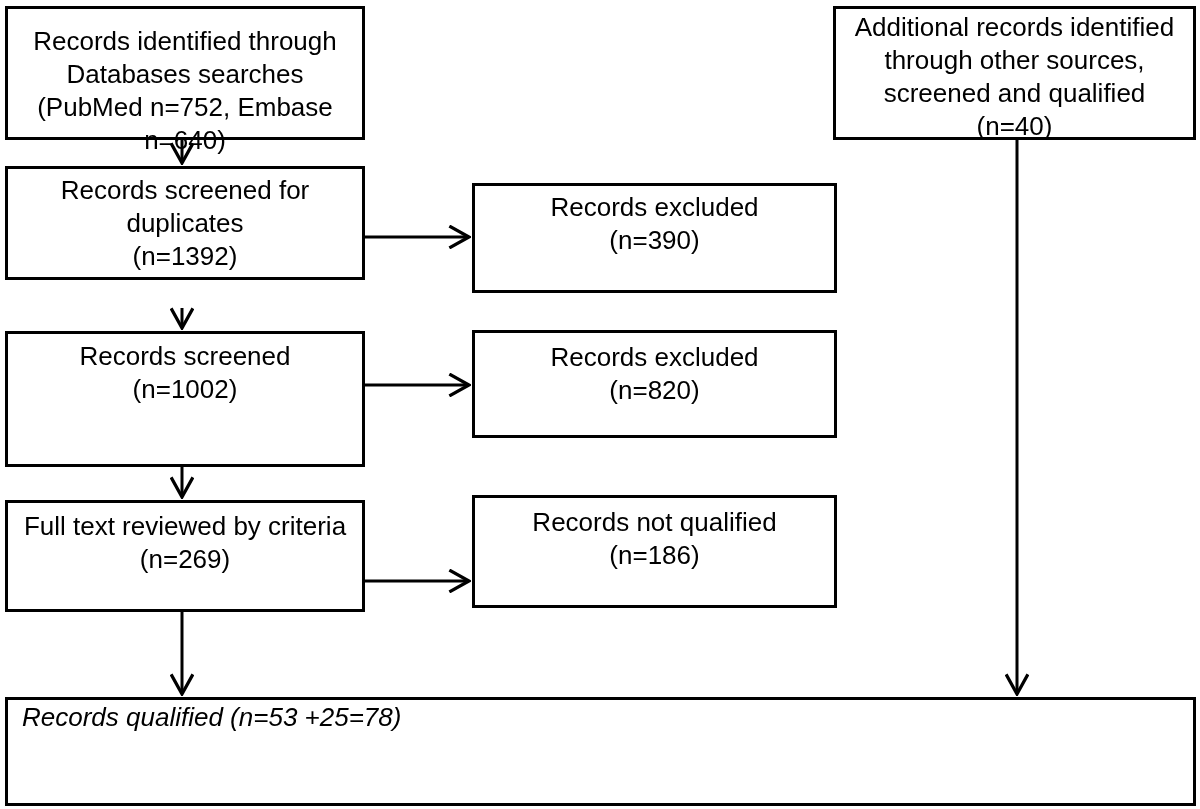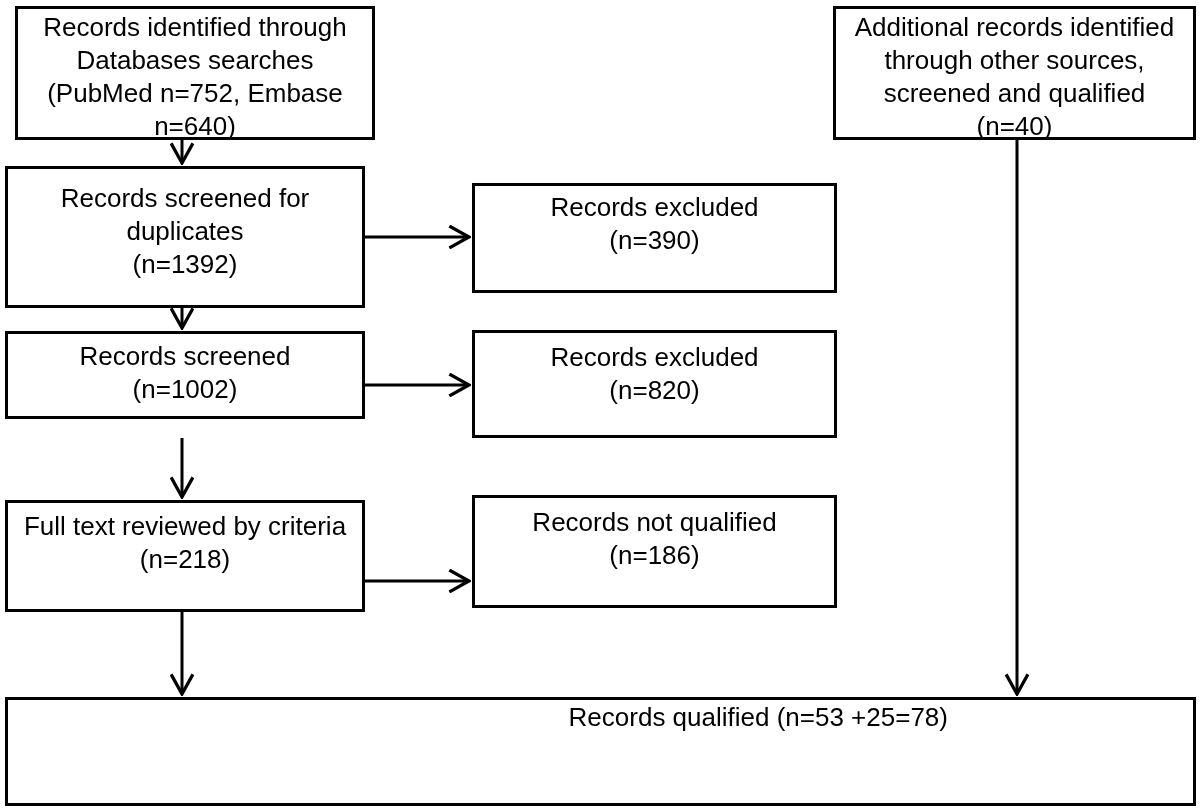--- a/index.html
+++ b/index.html
@@ -19,36 +19,37 @@
   .box {
     position: absolute;
     box-sizing: border-box;
     border: 3px solid #000000;
     background: #ffffff;
     text-align: center;
     font-size: 26px;
     line-height: 33px;
     white-space: pre-line;
   }
-  .box-identified        { left: 5px;   top: 6px;   width: 360px;  height: 134px; padding-top: 2px; margin-left: 10px; }
+  .box-identified        { left: 5px;   top: 6px;   width: 360px;  height: 134px; padding-top: 16px; }
   .box-additional        { left: 833px; top: 6px;   width: 363px;  height: 134px; padding-top: 2px; }
-  .box-dup-screen        { left: 5px;   top: 166px; width: 360px;  height: 142px; padding-top: 13px; }
+  .box-dup-screen        { left: 5px;   top: 166px; width: 360px;  height: 114px; padding-top: 5px; }
   .box-excluded-390      { left: 472px; top: 183px; width: 365px;  height: 110px; padding-top: 5px; }
-  .box-screened          { left: 5px;   top: 331px; width: 360px;  height: 88px; padding-top: 6px; }
+  .box-screened          { left: 5px;   top: 331px; width: 360px;  height: 136px; padding-top: 6px; }
   .box-excluded-820      { left: 472px; top: 330px; width: 365px;  height: 108px; padding-top: 8px; }
   .box-fulltext          { left: 5px;   top: 500px; width: 360px;  height: 112px; padding-top: 7px; }
   .box-not-qualified     { left: 472px; top: 495px; width: 365px;  height: 113px; padding-top: 8px; }
   .box-qualified         { left: 5px;   top: 697px; width: 1191px; height: 109px; padding-top: 0; }
   .box-qualified .inner-label {
     position: absolute;
-    left: 0;
+    left: 14px;
     top: 1px;
     width: 940px;
-    text-align: right;
+    text-align: left;
     white-space: pre-line;
+    font-style: italic;
   }
   #arrow-layer {
     position: absolute;
     left: 0;
     top: 0;
     width: 1200px;
     height: 809px;
     pointer-events: none;
   }
   #arrow-layer line {
@@ -94,21 +95,21 @@
   <div class="box box-excluded-390">Records excluded
 (n=390)</div>
 
   <div class="box box-screened">Records screened
 (n=1002)</div>
 
   <div class="box box-excluded-820">Records excluded
 (n=820)</div>
 
   <div class="box box-fulltext">Full text reviewed by criteria
-(n=218)</div>
+(n=269)</div>
 
   <div class="box box-not-qualified">Records not qualified
 (n=186)</div>
 
   <div class="box box-qualified">
     <div class="inner-label">Records qualified (n=53 +25=78)</div>
   </div>
 
 </div>
 

